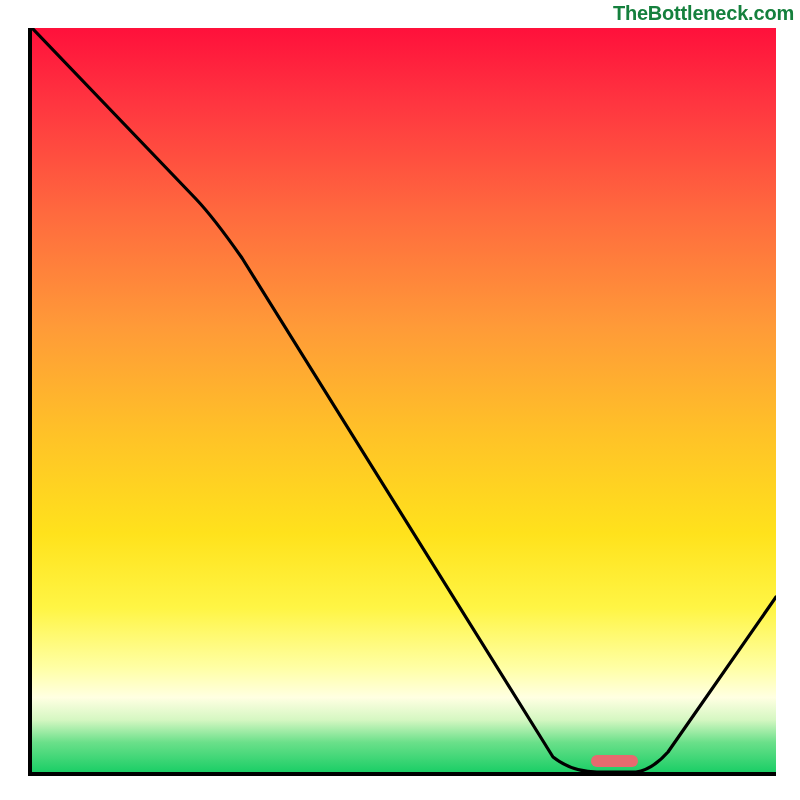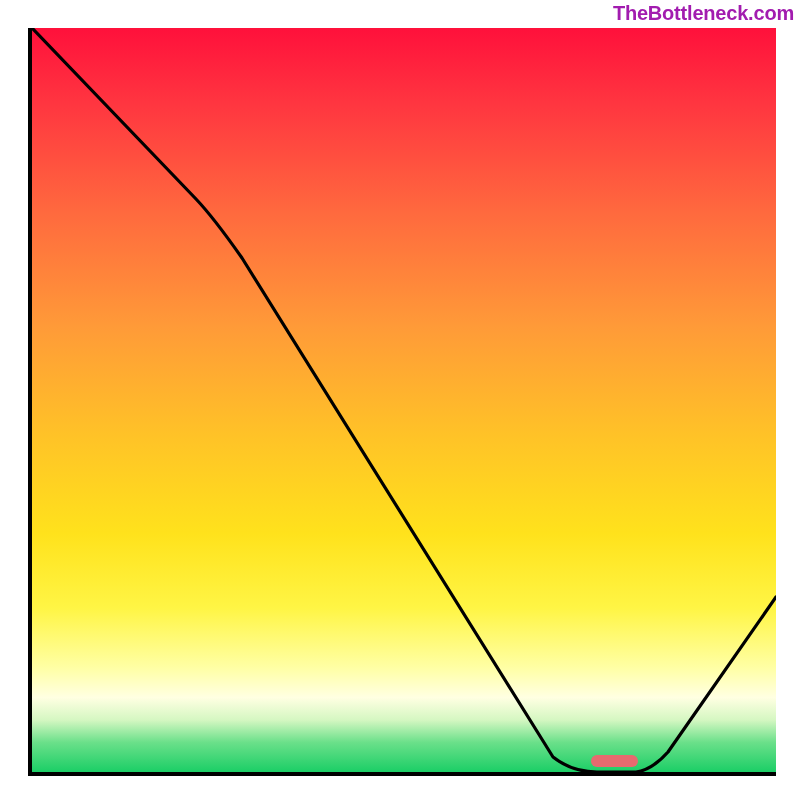--- a/index.html
+++ b/index.html
@@ -13,21 +13,21 @@
   .canvas {
     position: relative;
     width: 800px;
     height: 800px;
     background: #ffffff;
   }
   .watermark {
     position: absolute;
     top: 2px;
     right: 6px;
-    color: #a21caf;
+    color: #15803d;
     font-size: 20px;
     font-weight: 600;
     letter-spacing: -0.2px;
   }
   .plot-frame {
     position: absolute;
     left: 28px;
     top: 28px;
     width: 744px;
     height: 744px;

